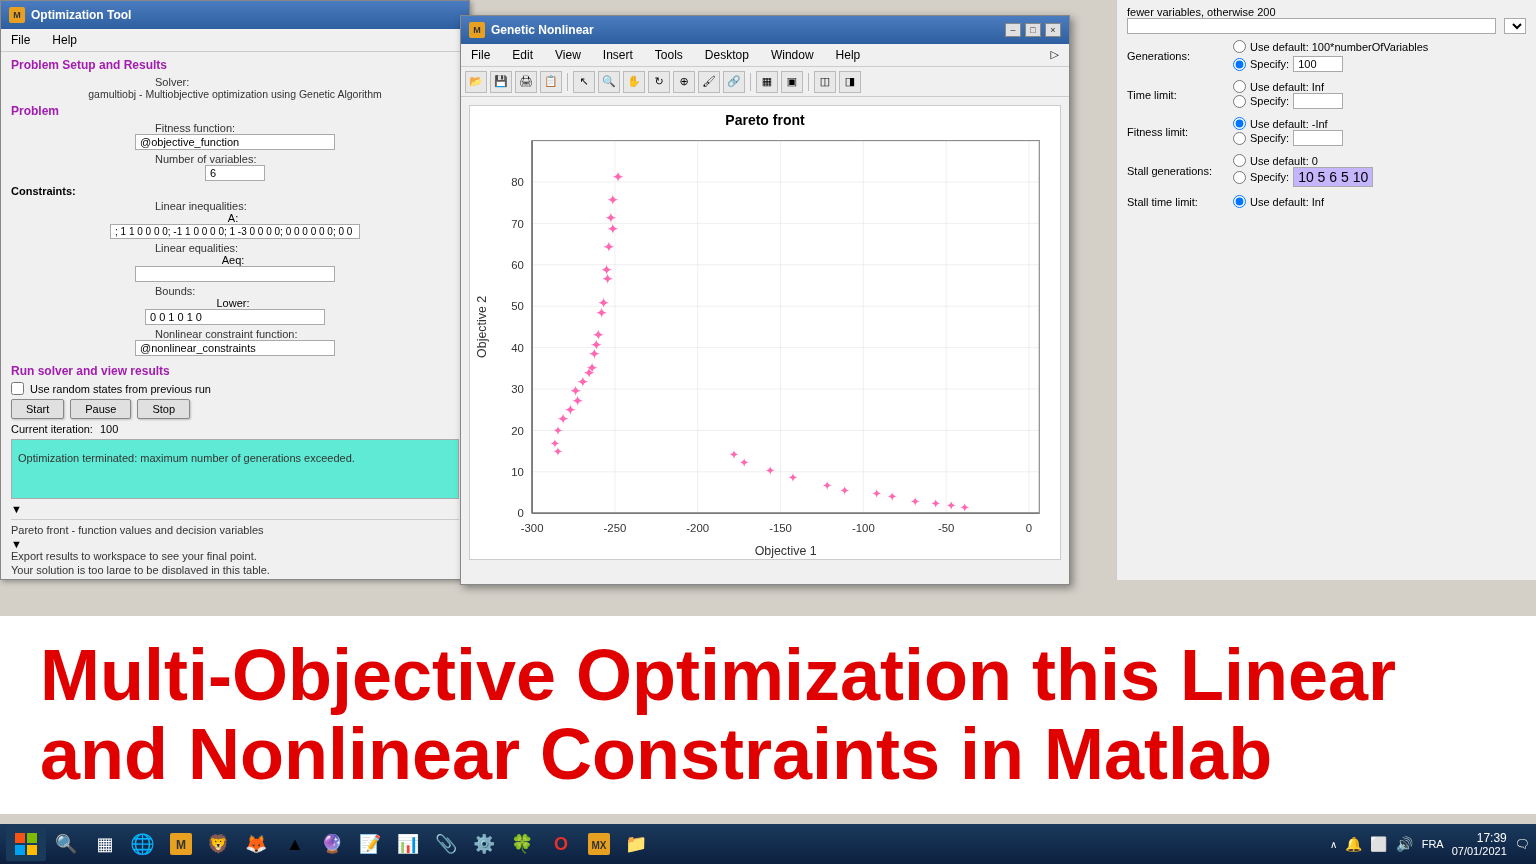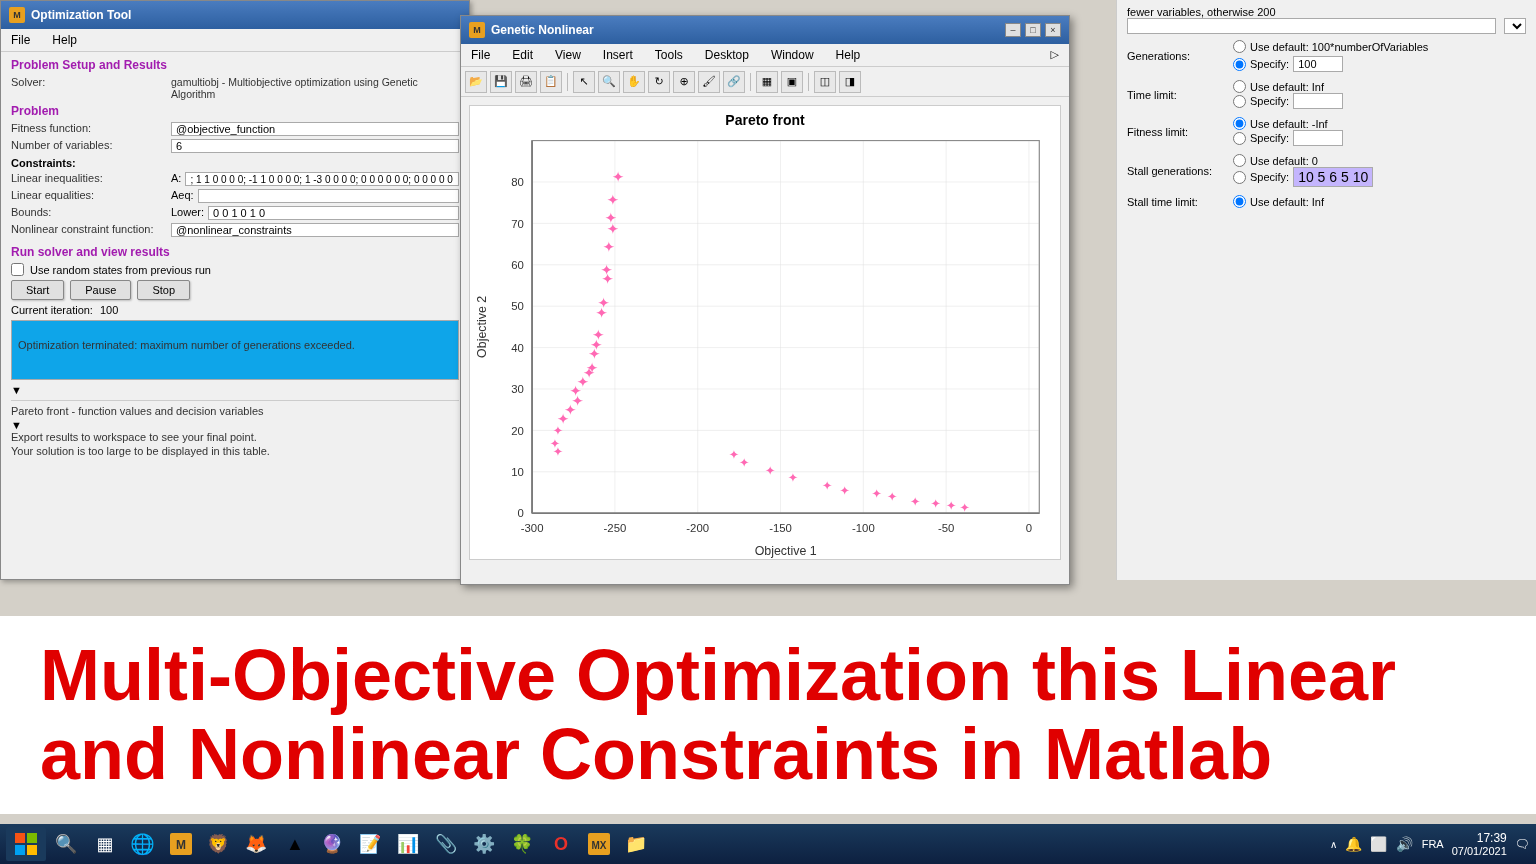--- a/index.html
+++ b/index.html
@@ -55,23 +55,24 @@
 
     .section-title {
       font-weight: bold;
       font-size: 12px;
       margin-bottom: 4px;
       color: #a21caf;
     }
 
     .field-row {
       display: flex;
-      align-items: flex-start;
+      align-items: center;
       margin-bottom: 3px;
       font-size: 11px;
+      flex-direction: column;
     }
     .field-label {
       width: 160px;
       color: #333;
       flex-shrink: 0;
     }
     .field-value {
       flex: 1;
       background: white;
       border: 1px solid #aaa;
@@ -98,23 +99,23 @@
       border: 1px solid #888;
       border-radius: 2px;
       cursor: pointer;
       font-size: 11px;
       box-shadow: 1px 1px 2px rgba(0,0,0,0.2);
     }
 
     .iteration-row { font-size: 11px; margin-bottom: 4px; }
 
     .output-box {
-      background: #0ea5e9;
+      background: #5eead4;
       border: 1px solid #aaa;
-      padding: 18px 6px;
+      padding: 12px 6px;
       font-size: 11px;
       height: 60px;
       overflow: hidden;
       color: #333;
     }
 
     .results-section {
       margin-top: 4px;
       border-top: 1px solid #ccc;
       padding-top: 4px;

